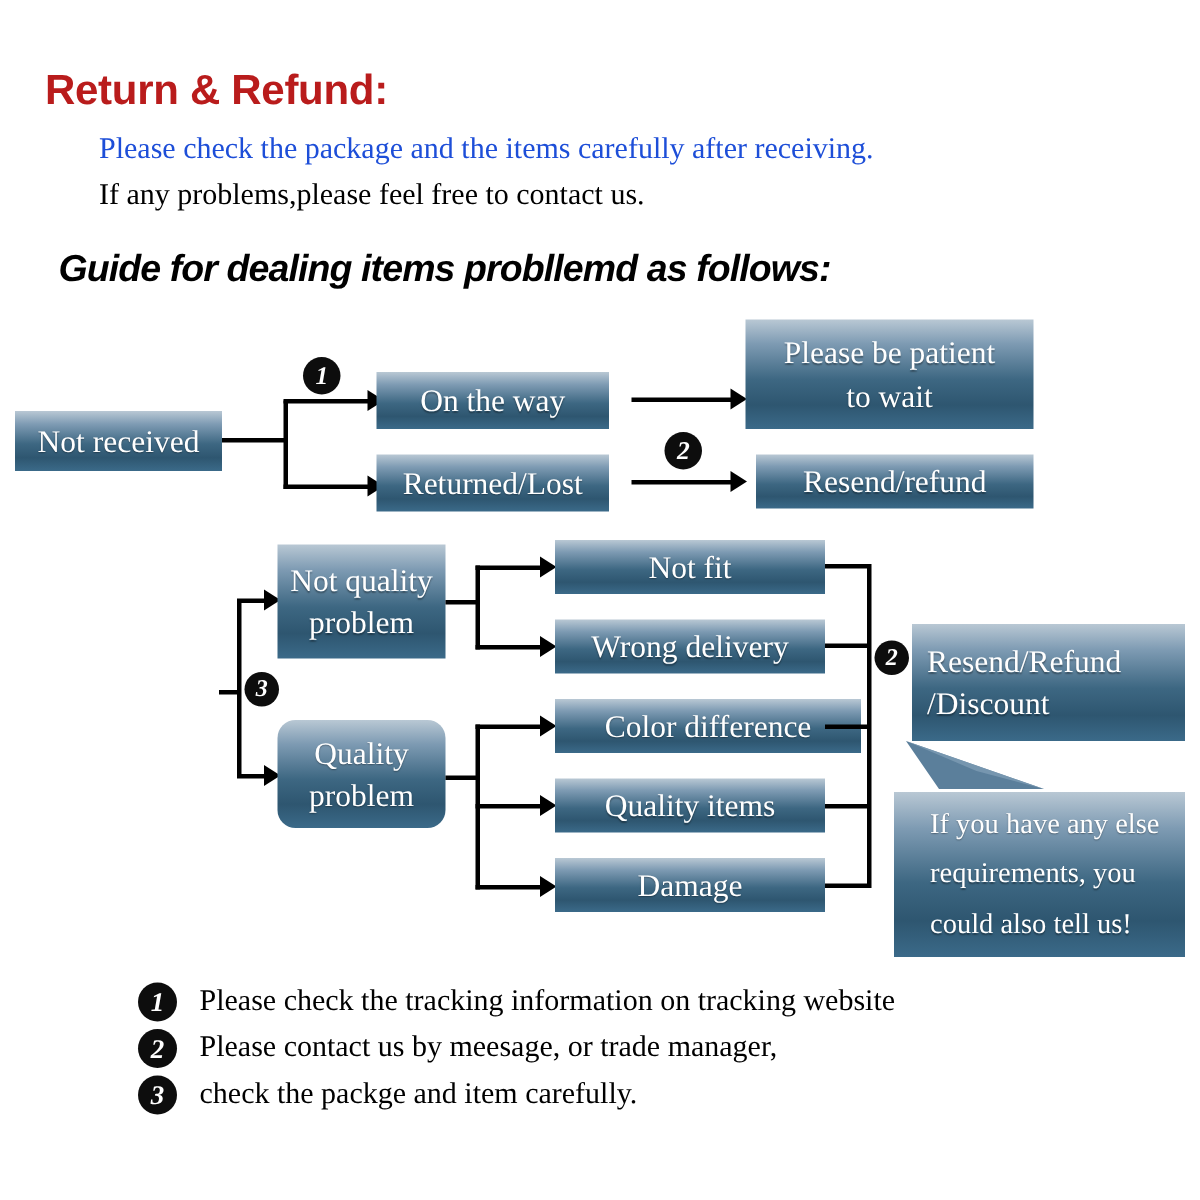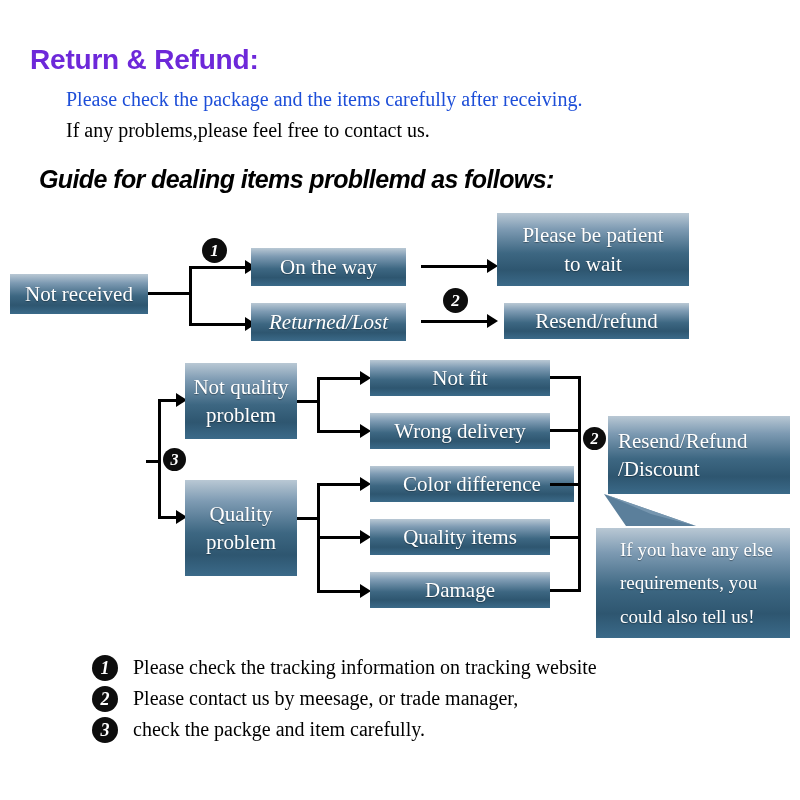--- a/index.html
+++ b/index.html
@@ -8,21 +8,21 @@
     background:#ffffff;
     font-family:"Liberation Serif", serif;
     overflow:hidden;
   }
   #root{position:relative;width:800px;height:800px;}
 
   
   .h-title{
     position:absolute;left:30px;top:44px;
     font-family:"Liberation Sans", sans-serif;
-    font-weight:bold;font-size:28px;color:#6d28d9;
+    font-weight:bold;font-size:28px;color:#b91c1c;
     letter-spacing:-0.2px;
   }
   .h-line1{
     position:absolute;left:66px;top:88px;
     font-size:20px;color:#1d4ed8;white-space:nowrap;
   }
   .h-line2{
     position:absolute;left:66px;top:119px;
     font-size:20px;color:#000;white-space:nowrap;
   }
@@ -112,21 +112,21 @@
   <div class="hline" style="left:148px;top:292px;width:44px;"></div>
   <div class="vline" style="left:189px;top:267px;height:59px;"></div>
   <div class="hline" style="left:189px;top:266px;width:58px;"></div>
   <div class="hline" style="left:189px;top:323px;width:58px;"></div>
   <div class="arrow" style="left:245px;top:260px;"></div>
   <div class="arrow" style="left:245px;top:317px;"></div>
 
   <div class="badge" style="left:202px;top:238px;">1</div>
 
   <div class="fbox" style="left:251px;top:248px;width:155px;height:38px;">On the way</div>
-  <div class="fbox" style="left:251px;top:303px;width:155px;height:38px;font-style:italic;">Returned/Lost</div>
+  <div class="fbox" style="left:251px;top:303px;width:155px;height:38px;">Returned/Lost</div>
 
   <div class="hline" style="left:421px;top:265px;width:68px;"></div>
   <div class="arrow" style="left:487px;top:259px;"></div>
   <div class="hline" style="left:421px;top:320px;width:68px;"></div>
   <div class="arrow" style="left:487px;top:314px;"></div>
 
   <div class="badge" style="left:443px;top:288px;">2</div>
 
   <div class="fbox two-line" style="left:497px;top:213px;width:192px;height:73px;">Please be patient
 to wait</div>
@@ -137,21 +137,21 @@
   <div class="vline" style="left:158px;top:400px;height:118px;"></div>
   <div class="hline" style="left:158px;top:399px;width:22px;"></div>
   <div class="hline" style="left:158px;top:516px;width:22px;"></div>
   <div class="arrow" style="left:176px;top:393px;"></div>
   <div class="arrow" style="left:176px;top:510px;"></div>
 
   <div class="badge small" style="left:163px;top:448px;">3</div>
 
   <div class="fbox two-line" style="left:185px;top:363px;width:112px;height:76px;">Not quality
 problem</div>
-  <div class="fbox two-line" style="left:185px;top:480px;width:112px;height:96px;">Quality
+  <div class="fbox two-line" style="left:185px;top:480px;width:112px;height:72px;border-radius:12px;">Quality
 problem</div>
 
   <div class="hline" style="left:297px;top:400px;width:22px;"></div>
   <div class="vline" style="left:317px;top:377px;height:56px;"></div>
   <div class="hline" style="left:317px;top:377px;width:48px;"></div>
   <div class="hline" style="left:317px;top:430px;width:48px;"></div>
   <div class="arrow" style="left:360px;top:371px;"></div>
   <div class="arrow" style="left:360px;top:424px;"></div>
 
   <div class="hline" style="left:297px;top:517px;width:22px;"></div>

